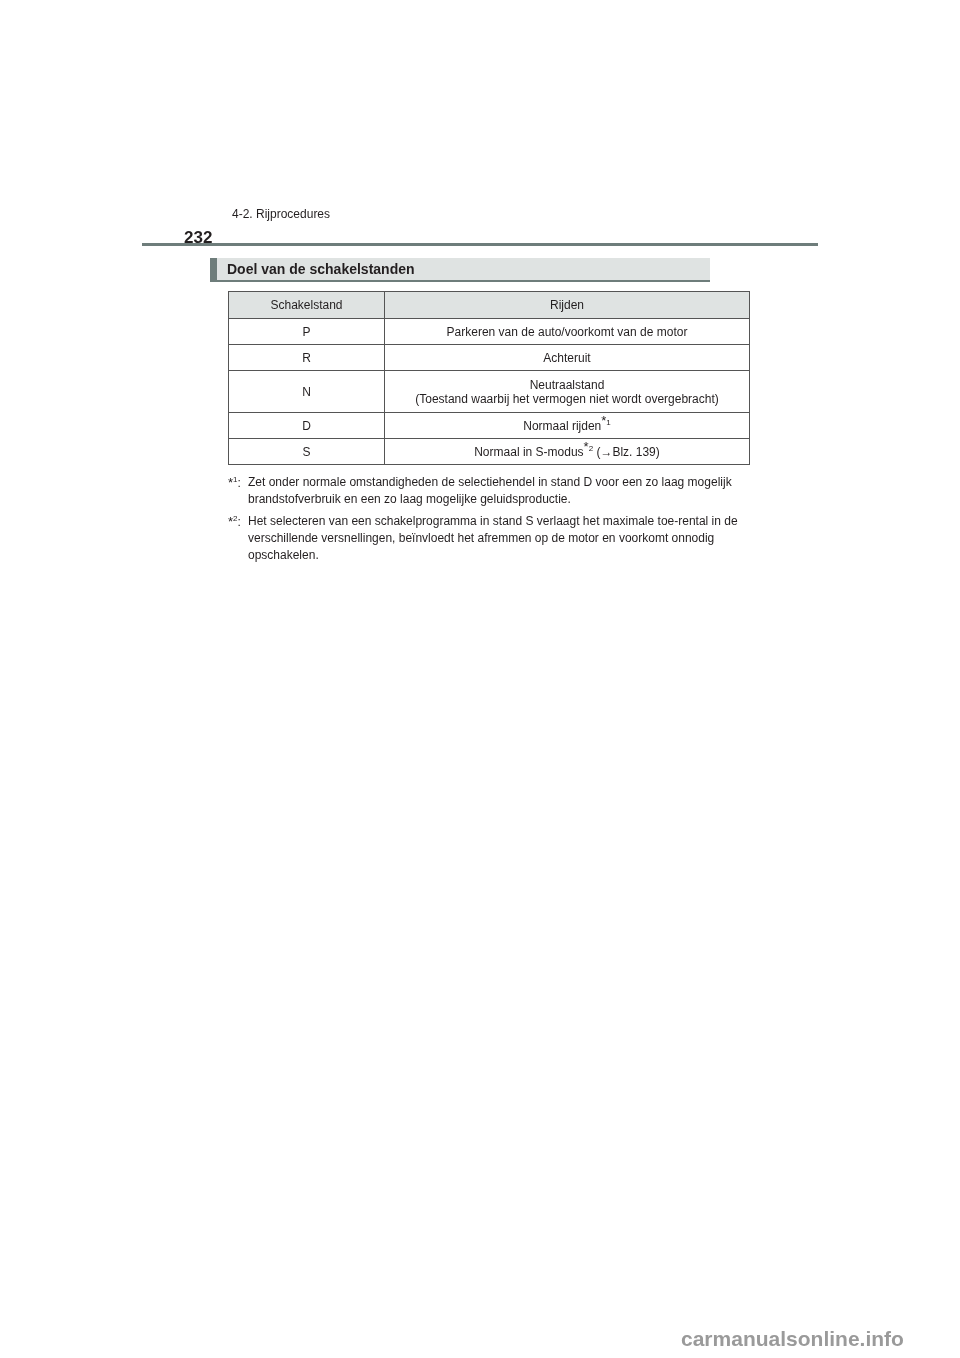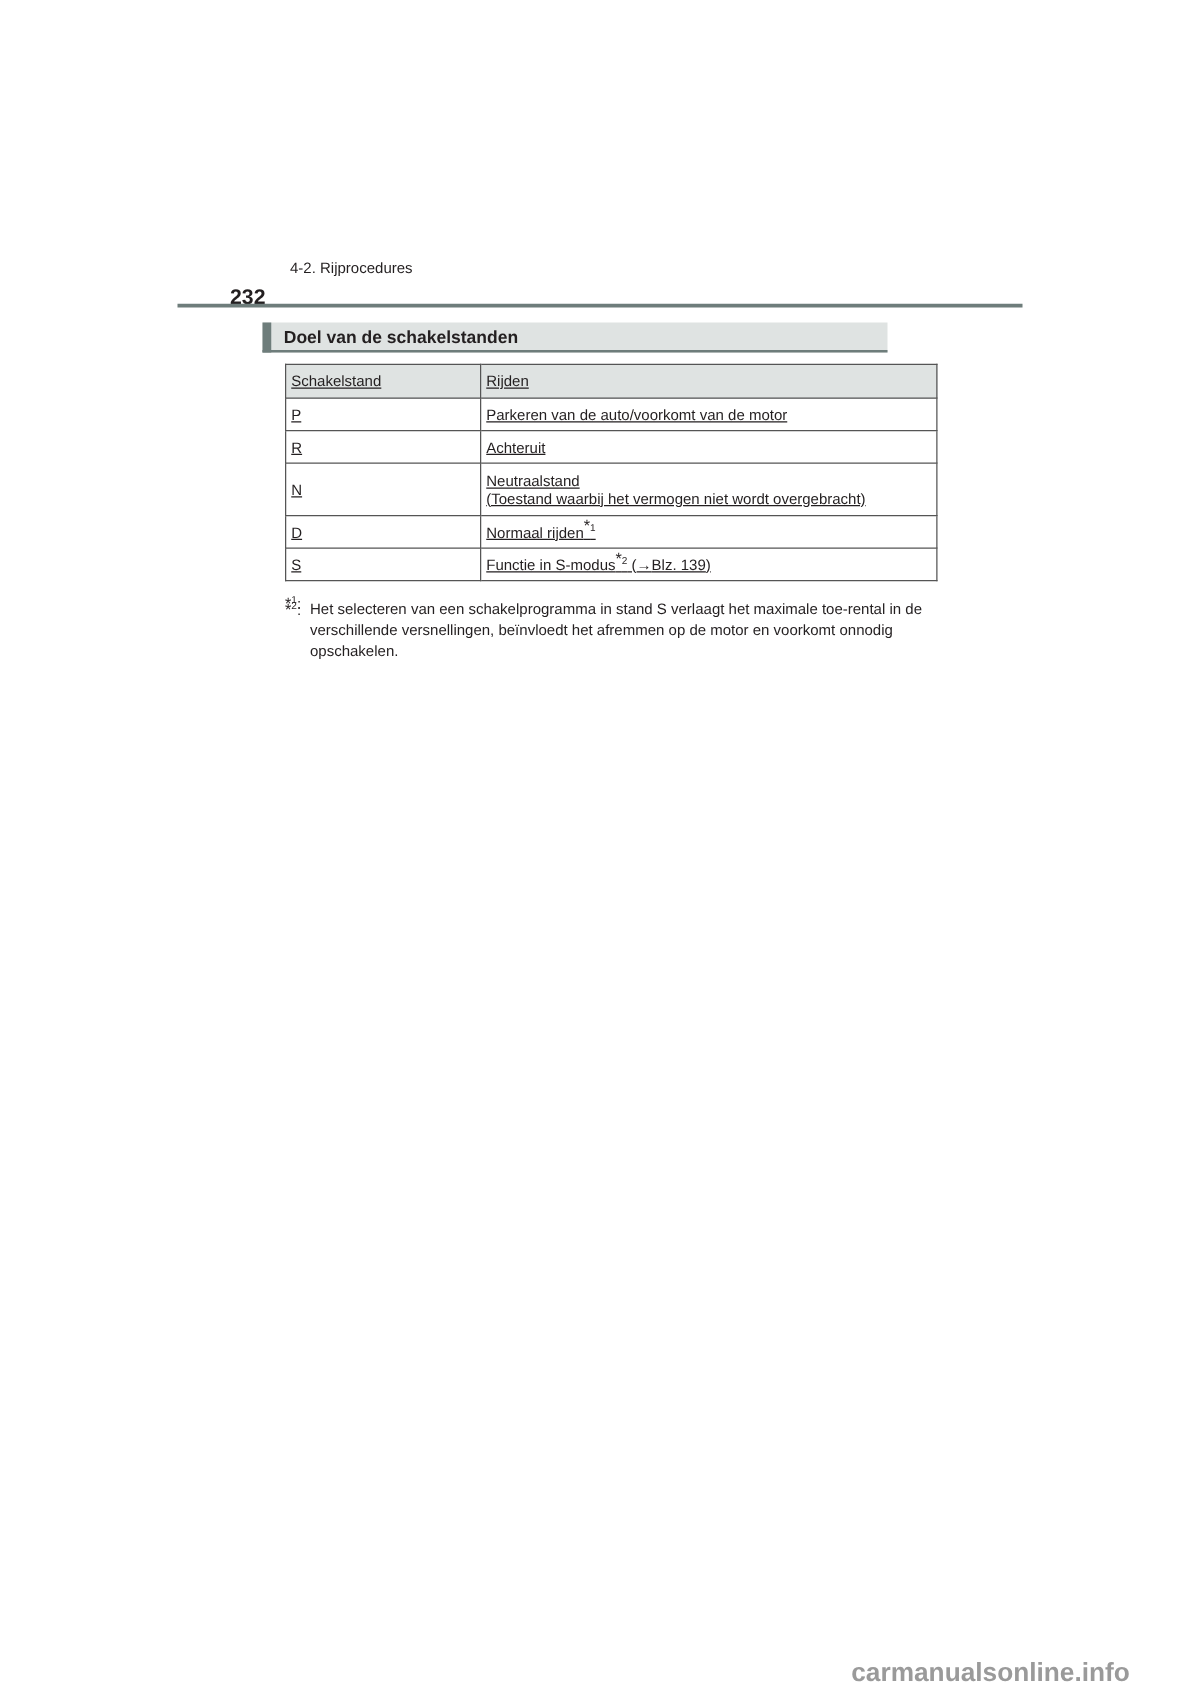--- a/index.html
+++ b/index.html
@@ -22,23 +22,22 @@
     box-sizing: border-box;
   }
   .section-title {
     position: absolute; left: 10px; top: 3px; font-size: 14px; font-weight: bold; white-space: nowrap;
   }
   table.gear {
     position: absolute; left: 228px; top: 291px; width: 522px;
     border-collapse: collapse; font-size: 12px;
   }
   table.gear th, table.gear td {
-    border: 1px solid #555; text-align: left; vertical-align: middle; padding: 0 4px;
+    border: 1px solid #555; text-align: center; vertical-align: middle; padding: 0 4px;
     font-weight: normal;
-    text-decoration: underline;
   }
   table.gear th { background: #dfe3e2; height: 26px; }
   table.gear td { height: 25px; line-height: 14px; }
   table.gear td.tall { height: 41px; }
   table.gear col.c1 { width: 156px; }
   sup { font-size: 8px; vertical-align: super; line-height: 0; }
   .star { font-size: 13px; }
   .notes {
     position: absolute; left: 228px; top: 474px; width: 522px; font-size: 12px; line-height: 17px;
   }
@@ -88,30 +87,31 @@
     </tr>
     <tr>
       <td>D</td>
       <td>
         <span>Normaal rijden</span><sup><span class="star">*</span><span>1</span></sup>
       </td>
     </tr>
     <tr>
       <td>S</td>
       <td>
-        <span>Functie in S-modus</span><sup><span class="star">*</span><span>2</span></sup>
+        <span>Normaal in S-modus</span><sup><span class="star">*</span><span>2</span></sup>
         (<span>→</span><span>Blz. 139</span>)
       </td>
     </tr>
   </tbody>
 </table>
 
 <div class="notes">
   <div class="note">
     <span class="note-mark"><span class="star">*</span><sup>1</sup>:</span>
+    <span>Zet onder normale omstandigheden de selectiehendel in stand D voor een zo laag mogelijk brandstofverbruik en een zo laag mogelijke geluidsproductie.</span>
   </div>
   <div class="note">
     <span class="note-mark"><span class="star">*</span><sup>2</sup>:</span>
     <span>Het selecteren van een schakelprogramma in stand S verlaagt het maximale toe-rental in de verschillende versnellingen, beïnvloedt het afremmen op de motor en voorkomt onnodig opschakelen.</span>
   </div>
 </div>
 
 <div class="watermark">carmanualsonline.info</div>
 
 </body></html>

